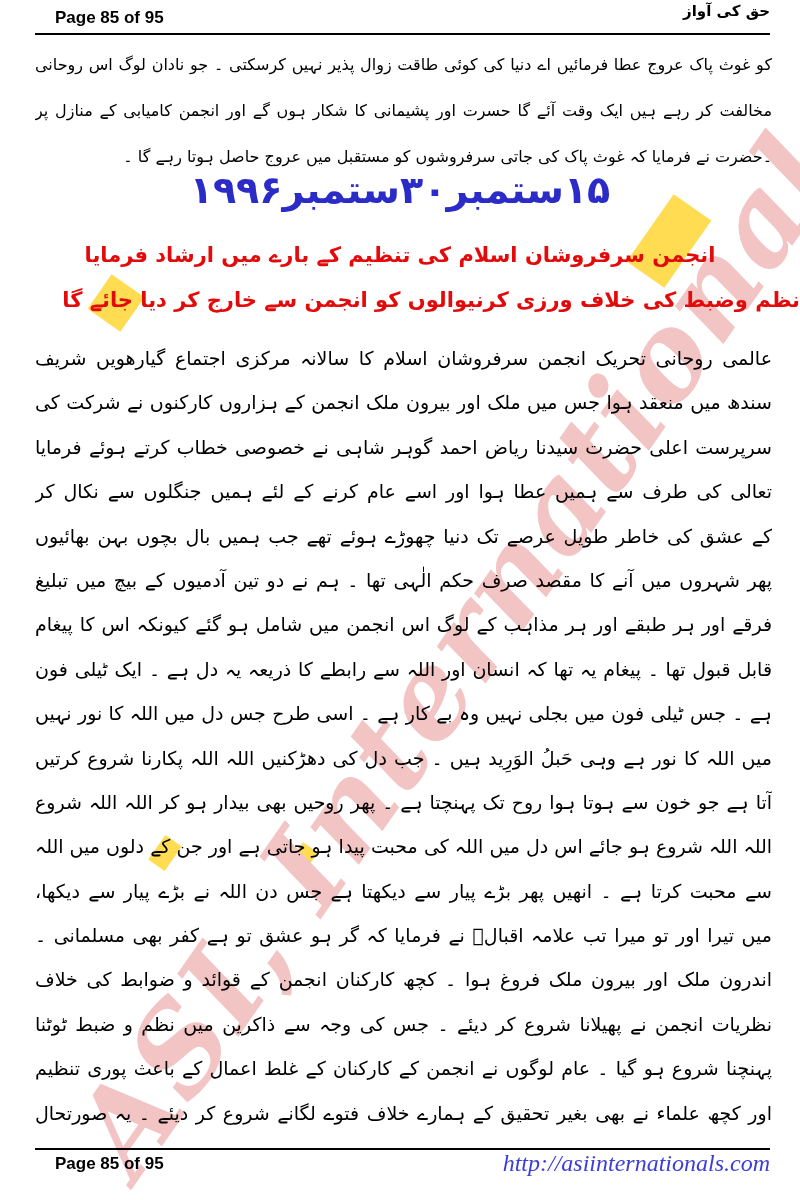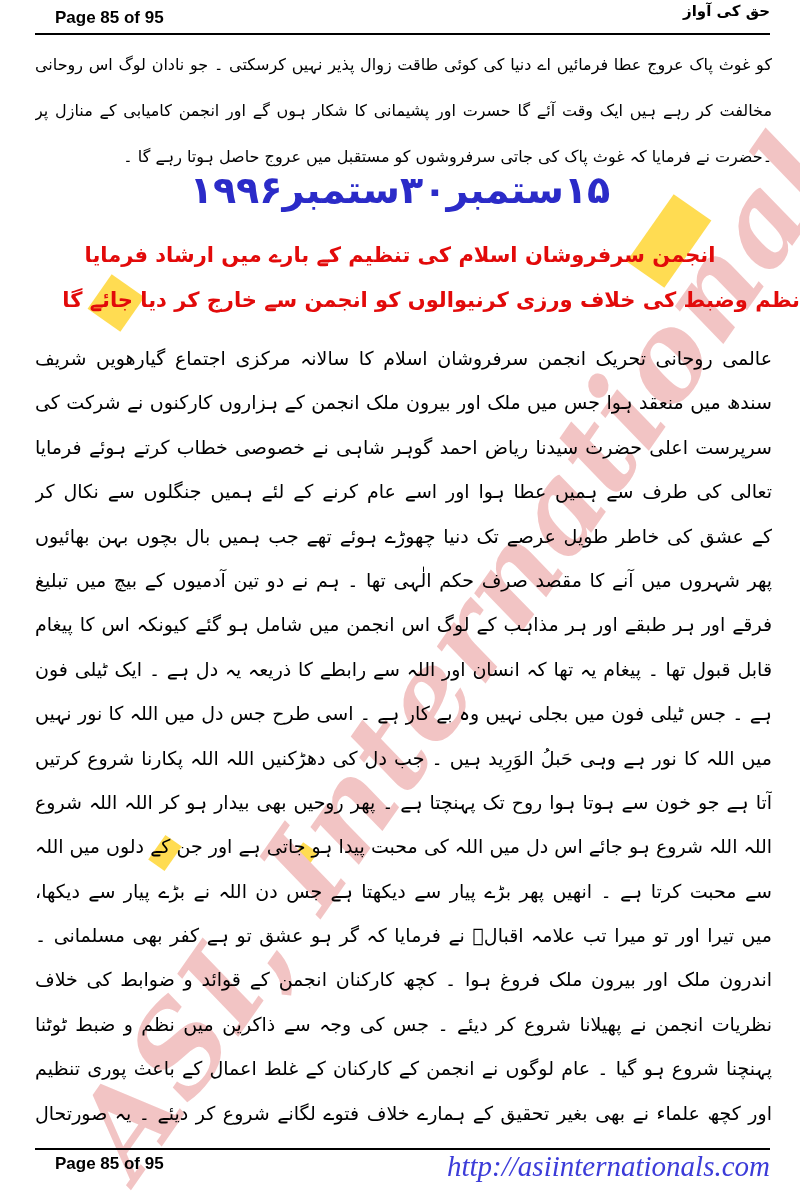--- a/index.html
+++ b/index.html
@@ -63,21 +63,21 @@
   }
   .sub1{top:243px;}
   .sub2{top:288px;text-align:right;}
   .ftr-page{
     position:absolute;left:55px;top:1154px;
     font-family:"Liberation Sans",sans-serif;font-weight:bold;font-size:17px;color:#000;
   }
   .ftr-url{
     position:absolute;right:30px;top:1150px;
     font-family:"Liberation Serif",serif;font-style:italic;
-    font-size:29px;color:var(--url_blue);text-decoration:none;
+    font-size:24px;color:var(--url_blue);text-decoration:none;
   }
 </style>
 </head>
 <body>
 
 <div class="page">
 
   <div class="wm-layer">
     <div class="patch p1"></div>
     <div class="patch p2"></div>

